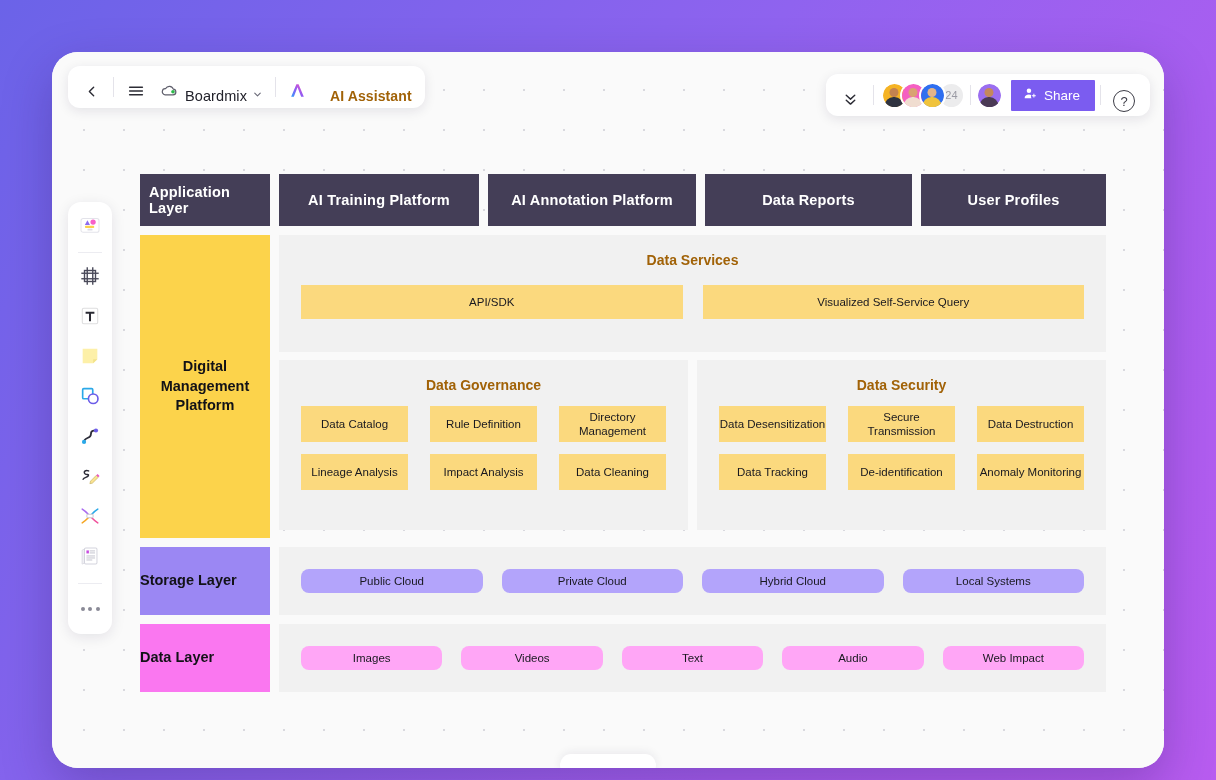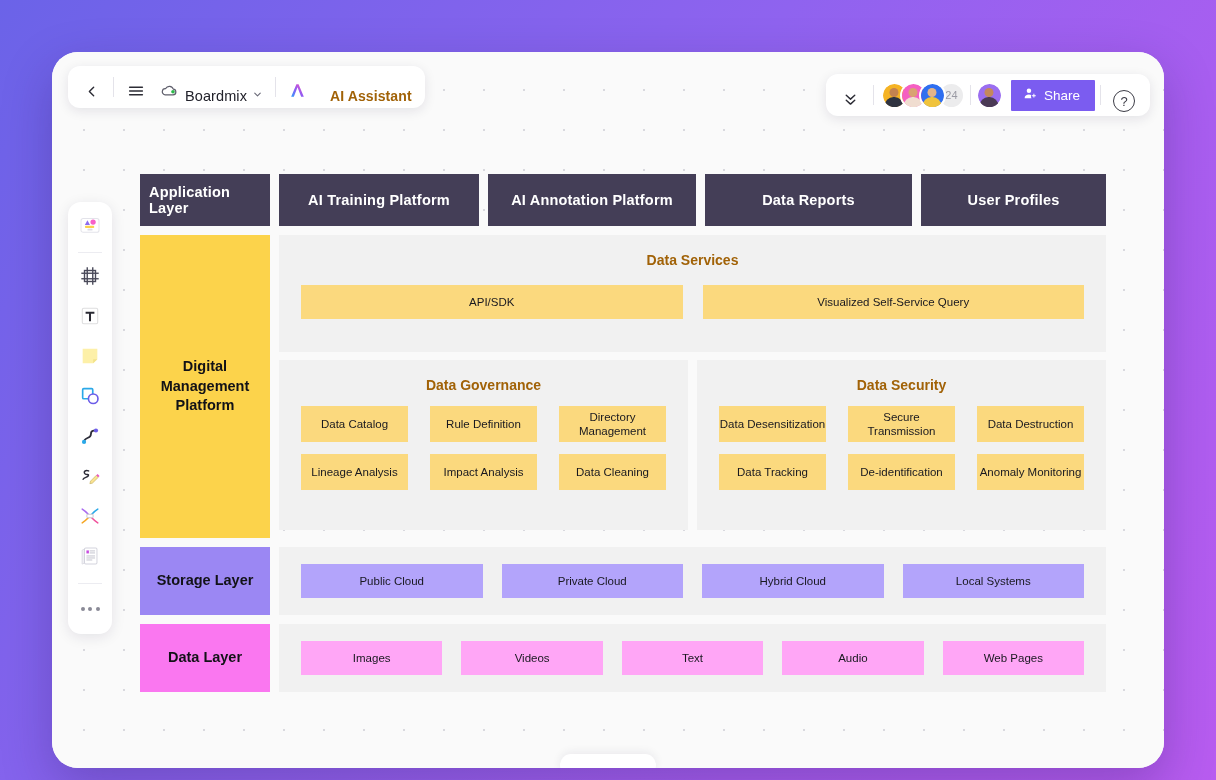--- a/index.html
+++ b/index.html
@@ -145,21 +145,21 @@
   .app-layer-row { gap: 9px; margin-bottom: 9px; }
   .dark-box {
     background: #443e57; color: #fff;
     height: 52px; display: flex; align-items: center; justify-content: center;
     font-size: 14.5px; font-weight: 600; letter-spacing: .2px;
   }
   .dark-box.first { justify-content: flex-start; padding-left: 9px; }
 
   .left-col { width: 130px; flex: none; }
   .side-label {
-    display: flex; align-items: center; justify-content: center;
+    display: flex; align-items: center; 
     text-align: center; font-weight: 700; color: #121217;
     font-size: 14.5px; line-height: 1.35;
   }
   .label-yellow { background: #fcd34b; }
   .label-purple { background: #9b87f3; }
   .label-pink   { background: #fa77f0; }
 
   .panel { background: #f1f1f1; }
   .panel-title {
     text-align: center; font-size: 14px; font-weight: 700;
@@ -188,21 +188,21 @@
     display: grid; grid-template-columns: repeat(3, 1fr);
     gap: 12px 22px; padding: 13px 22px 0;
   }
   .gs-grid .chip { height: 36px; }
 
   
   .storage-panel, .data-panel { flex: 1; }
   .storage-panel { height: 68px; }
   .data-panel { height: 68px; }
   .strip { display: flex; gap: 19px; padding: 0 22px; height: 100%; align-items: center; }
-  .strip .chip { flex: 1; height: 34px; }
+  .strip .chip { flex: 1; height: 24px; border-radius: 8px; }
 
   
   #bottom-pill {
     position: absolute; left: 50%; bottom: -8px;
     transform: translateX(-50%);
     width: 96px; height: 22px;
     background: #fff; border-radius: 11px;
     box-shadow: 0 -2px 10px rgba(30,20,60,0.07);
     z-index: 15;
   }
@@ -338,21 +338,21 @@
           <div class="chip chip-pink">
               <span>Videos</span>
             </div>
           <div class="chip chip-pink">
               <span>Text</span>
             </div>
           <div class="chip chip-pink">
               <span>Audio</span>
             </div>
           <div class="chip chip-pink">
-              <span>Web Pages</span>
+              <span>Web Impact</span>
             </div>
         </div>
       </div>
     </div>
   </div>
 
   <div id="toolbar-left">
     <div class="tb-btn">
       <span>
         <svg width="17" height="17" viewBox="0 0 24 24" fill="none" stroke="#2c2c35" stroke-width="2" stroke-linecap="round" stroke-linejoin="round">

